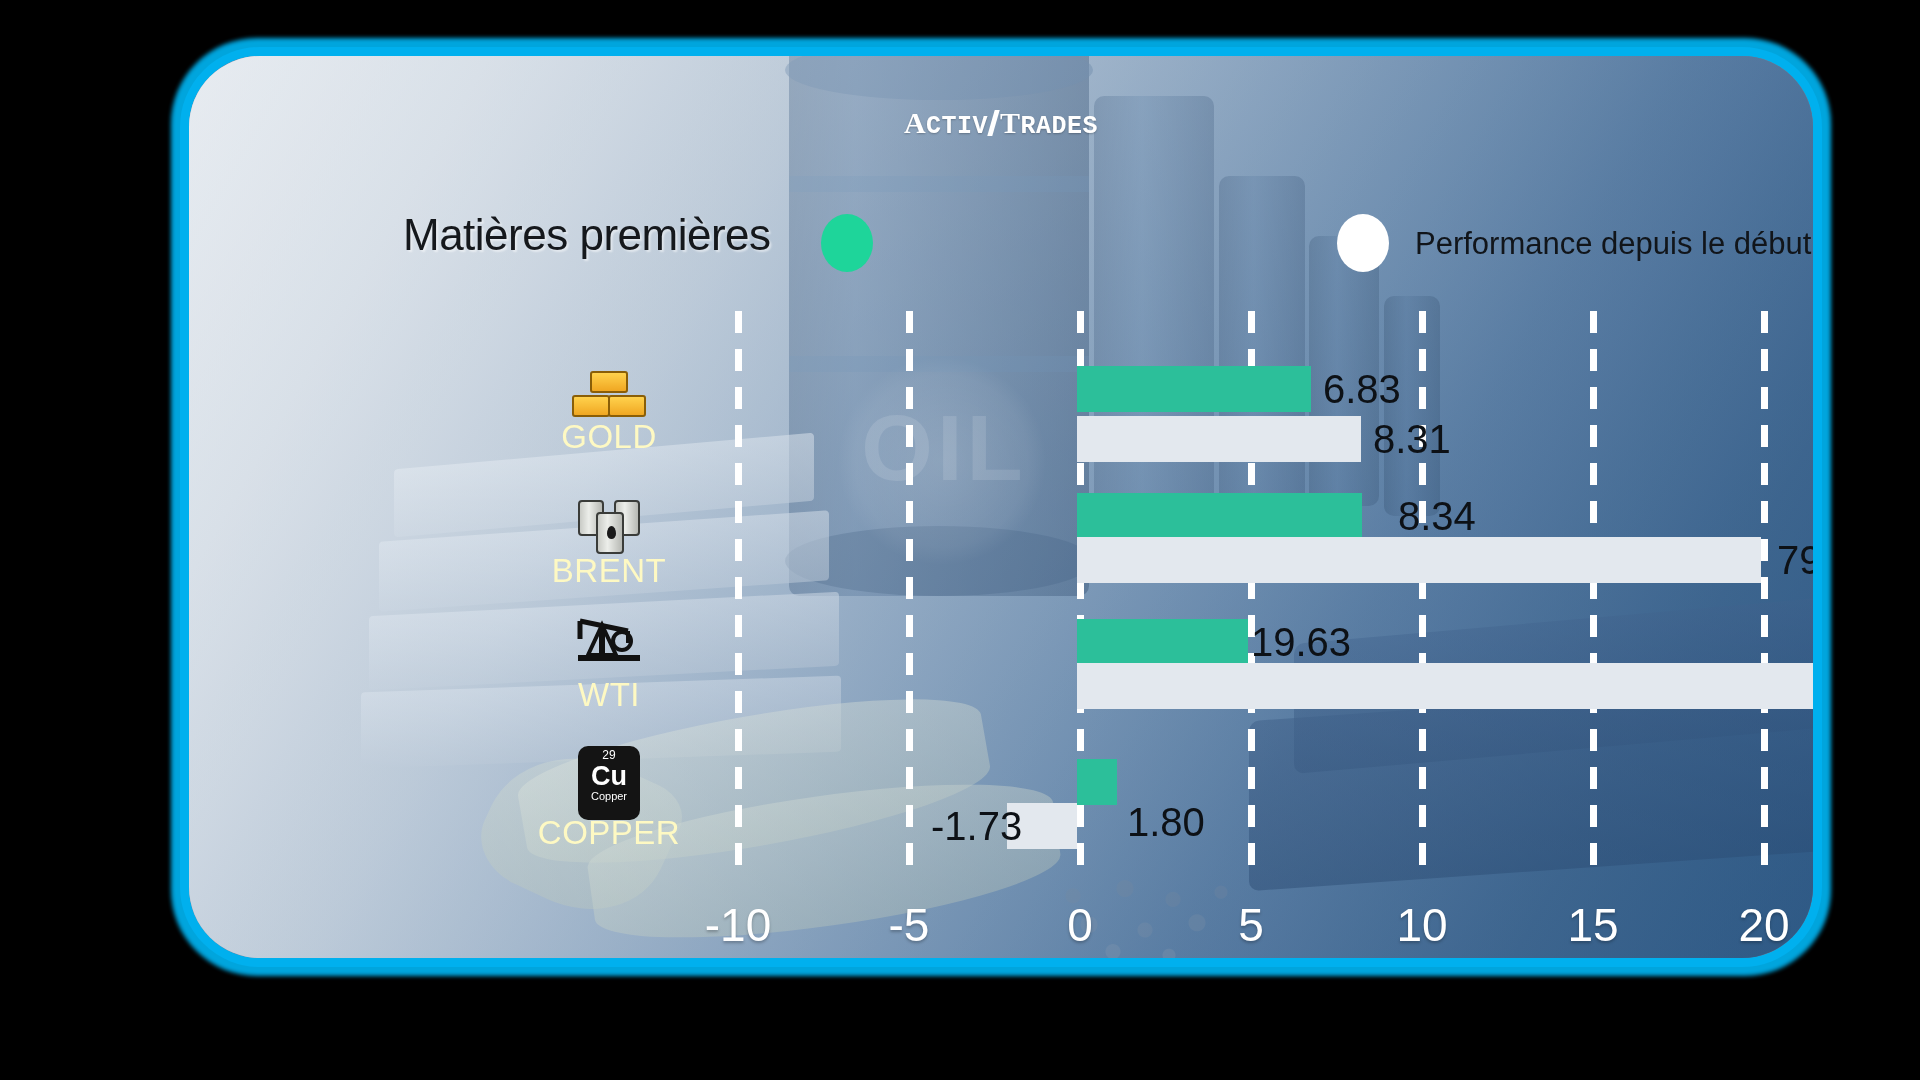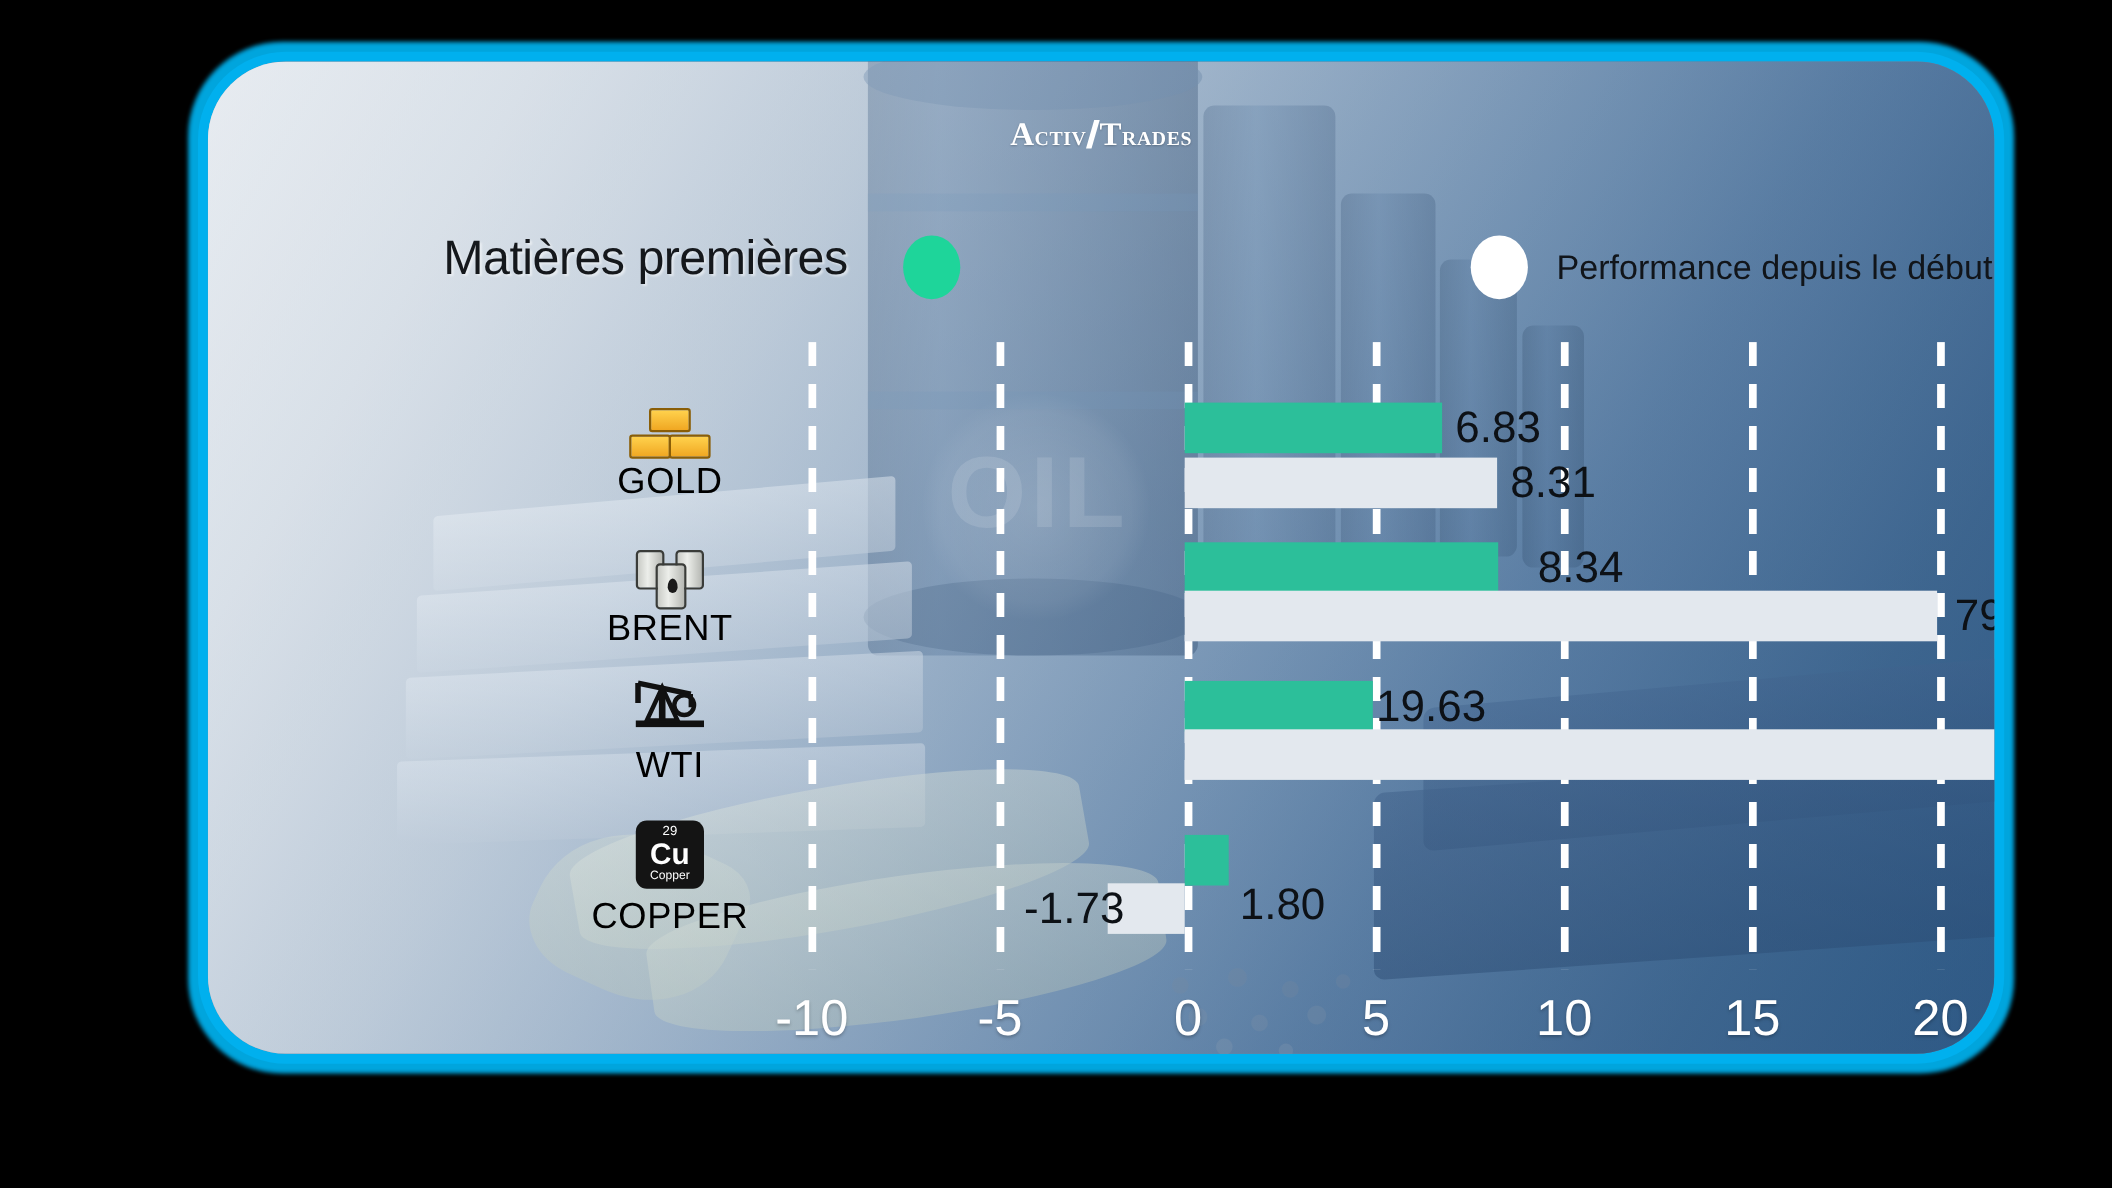--- a/index.html
+++ b/index.html
@@ -122,21 +122,21 @@
   }
 
   
   #logo{
     position:absolute;left:0;right:0;top:50px;text-align:center;
     font-family:"Liberation Serif",serif;
     font-weight:bold;font-size:30px;color:#fff;letter-spacing:.5px;
     text-shadow:0 1px 2px rgba(0,0,0,.25);
   }
   #logo .lg{font-size:30px;}
-  #logo .sm{font-size:18px;}
+  #logo .sm{font-size:25px;font-family:Liberation Mono, monospace;}
   #logo .slash{display:inline-block;transform:skewX(-16deg);width:5px;height:26px;
     background:#fff;margin:0 4px -3px 3px;}
 
   
   #headerrow{position:absolute;left:0;top:160px;width:100%;height:60px;padding-left:11px;}
   #chart-title{
     position:absolute;left:214px;top:-6px;
     font-size:44px;color:#15181c;font-weight:normal;
     text-shadow:2px 2px 2px rgba(255,255,255,.5);
     letter-spacing:-.5px;white-space:nowrap;
@@ -163,40 +163,40 @@
     position:absolute;top:908px;left:0;width:100%;text-align:center;
     font-size:36px;color:#10141a;
   }
   #axis-title-inner{position:relative;left:-30px;}
 
   
   .row{position:absolute;left:0;width:100%;}
   .cat-icon{position:absolute;left:370px;width:100px;text-align:center;font-size:0;}
   .cat-label{
     position:absolute;left:330px;width:180px;text-align:center;
-    font-size:33px;color:#000000;letter-spacing:.5px;
+    font-size:33px;color:#fef9c3;letter-spacing:.5px;
   }
 
   .bar{position:absolute;height:46px;}
   .bar.green{background:#2cbf9a;}
   .bar.white{background:#e3e8ee;}
   .bar-value{
     position:absolute;font-size:40px;color:#0d1116;white-space:nowrap;
     line-height:46px;
   }
 
   
   .ico{display:inline-block;position:relative;}
   .gold-ico{width:74px;height:48px;}
   .gold-bar{position:absolute;background:linear-gradient(180deg,#ffd24d,#f0a722);
             border:2px solid #8a5e07;box-sizing:border-box;}
   .oil-ico{width:66px;height:60px;}
   .drumlet{position:absolute;background:linear-gradient(90deg,#c9cbc6,#eceeea 40%,#b6b8b3);
            border:2px solid #3a3c39;box-sizing:border-box;border-radius:4px;}
-  .cu-ico{width:62px;height:62px;background:#141414;border-radius:10px;color:#fff;
+  .cu-ico{width:62px;height:74px;background:#141414;border-radius:10px;color:#fff;
           font-family:"Liberation Sans",sans-serif;text-align:center;}
   .cu-num{font-size:12px;line-height:13px;padding-top:3px;}
   .cu-sym{font-size:27px;line-height:28px;font-weight:bold;}
   .cu-name{font-size:11px;line-height:12px;}
   .wti-ico{width:74px;height:56px;}
 </style>
 </head>
 <body>
 
 <div id="stage">

